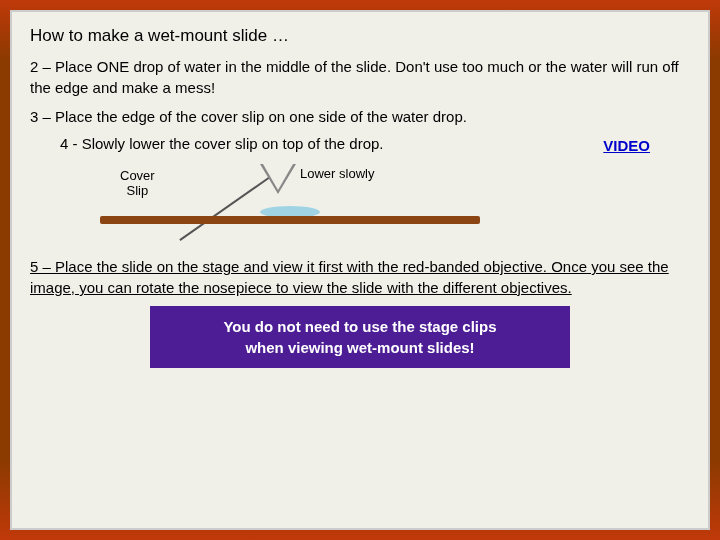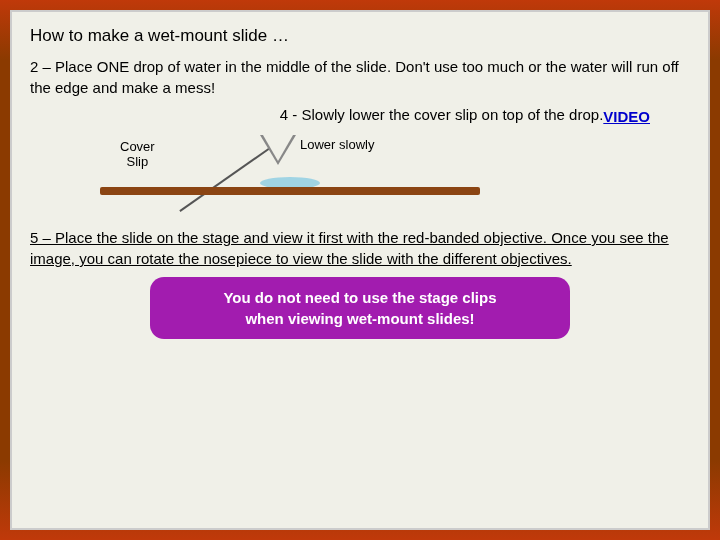--- a/index.html
+++ b/index.html
@@ -53,21 +53,20 @@
       margin-bottom: 8px;
       line-height: 1.4;
     }
 
     .step-underline {
     }
 
     .step4-indent {
       margin-left: 30px;
       margin-bottom: 4px;
-      text-align: right;
     }
 
     .video-link {
       color: #0000cc;
       text-decoration: underline;
       font-weight: bold;
       float: right;
       margin-right: 40px;
       margin-top: 2px;
     }
@@ -130,29 +129,29 @@
     }
 
     .step5 {
       margin-bottom: 8px;
       line-height: 1.4;
       clear: both;
       text-decoration: underline;
     }
 
     .green-box {
-      background: #a21caf;
+      background: #4c1d95;
       color: #fff;
       font-weight: bold;
       font-size: 15px;
       text-align: center;
       padding: 10px 20px;
       margin: 8px auto 0 auto;
       width: 420px;
-      border-radius: 14px;
+      border-radius: 0;
       line-height: 1.4;
     }
 
     
     .triangle-arrow {
       position: absolute;
       left: 200px;
       top: 6px;
       width: 0;
       height: 0;
@@ -180,20 +179,21 @@
 
 <div class="main-content">
 
   <div class="title">How to make a wet-mount slide …</div>
 
 
   <div class="step">
     <span>2 – Place </span><span class="step-underline">ONE</span><span> drop of water in the middle of the slide.  Don't use too much or the water will run off the edge and make a mess!</span>
   </div>
 
+  <div class="step">3 – Place the edge of the cover slip on one side of the water drop.</div>
 
   <div class="step4-indent">
     <span>4 - Slowly lower the cover slip on top of the drop.</span>
     <span class="video-link">VIDEO</span>
   </div>
 
   <div class="diagram-area">
 
     <div class="cover-slip-label">
       <span>Cover</span><br>

